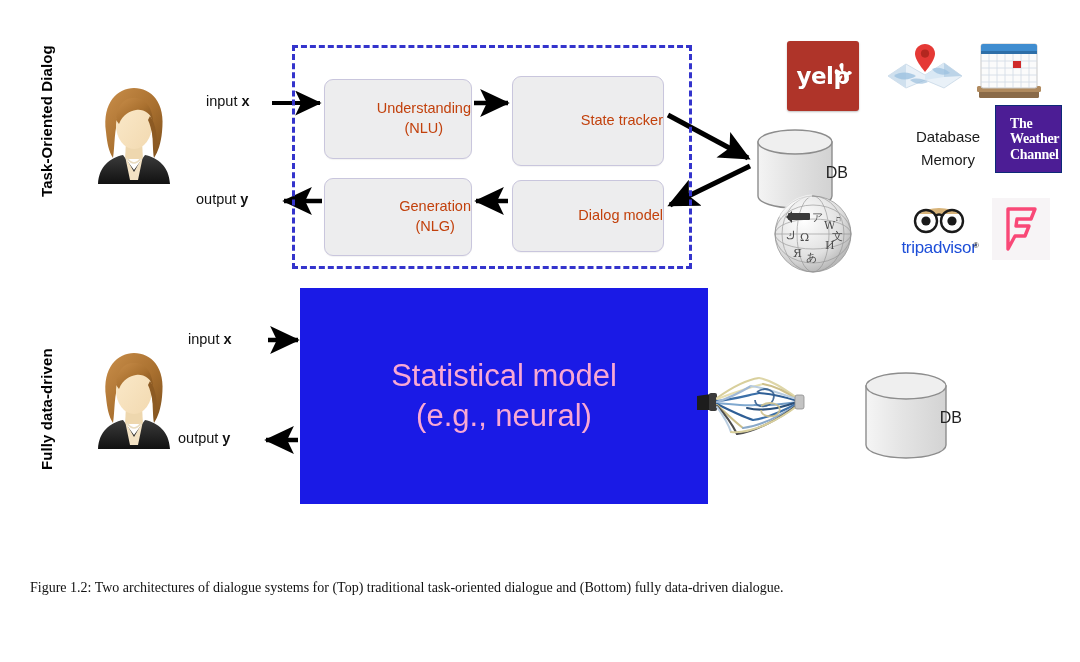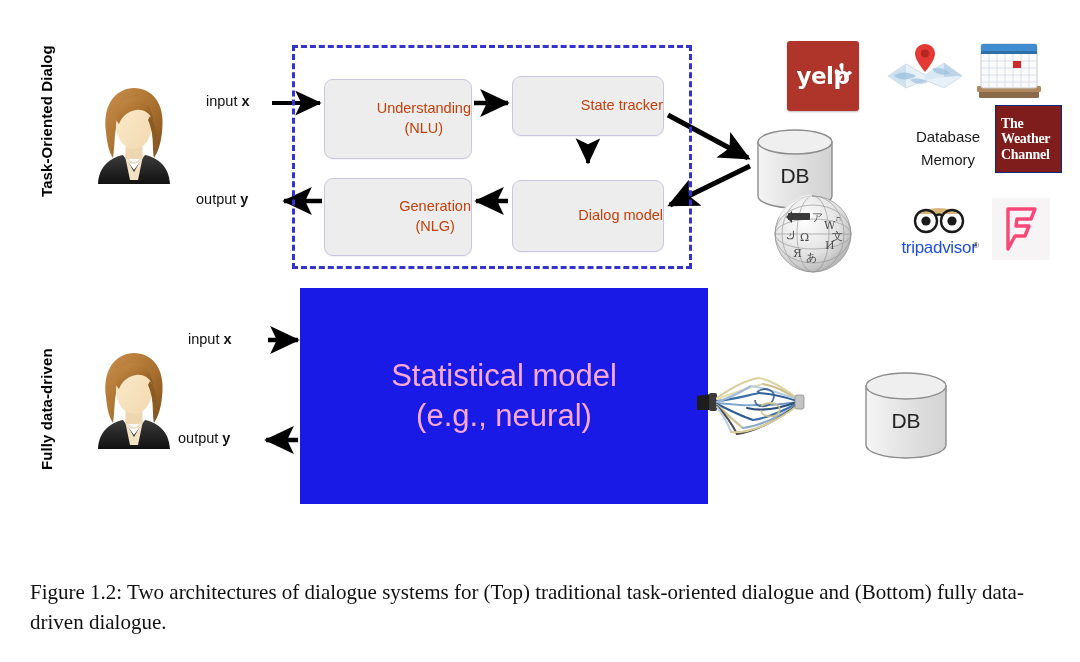--- a/index.html
+++ b/index.html
@@ -67,21 +67,21 @@
     align-items: center;
     justify-content: flex-end;
     text-align: center;
     font-size: 14.5px;
     color: #c2410c;
     line-height: 1.35;
     box-shadow: 0 1px 1px rgba(0,0,0,0.05);
     margin-top: 13px;
   }
   #box-nlu     { left: 324px; top: 66px;  width: 148px; height: 80px; }
-  #box-state   { left: 512px; top: 63px;  width: 152px; height: 60px; }
+  #box-state   { left: 512px; top: 63px;  width: 152px; height: 90px; }
   #box-policy  { left: 512px; top: 167px; width: 152px; height: 72px; }
   #box-nlg     { left: 324px; top: 165px; width: 148px; height: 78px; }
 
   
   #stat-model {
     position: absolute;
     left: 300px; top: 288px;
     width: 408px; height: 216px;
     background: #1a1ae6;
     display: flex;
@@ -91,25 +91,25 @@
     color: #f9a8d4;
     font-size: 31px;
     line-height: 1.28;
     font-weight: 400;
   }
 
   
   .db-cyl { position: absolute; }
   .db-label {
     position: absolute;
-    font-size: 21px;
+    font-size: 16px;
     color: #222;
-    text-align: center;
+    text-align: right;
     width: 100%;
-    left: 0;
+    left: 12px;
   }
 
   
   #knowledge-text {
     position: absolute;
     left: 862px; top: 126px;
     width: 172px;
     text-align: center;
     font-size: 15px;
     color: #1a1a1a;
@@ -133,24 +133,24 @@
     letter-spacing: -0.5px;
     font-family: "DejaVu Sans", sans-serif;
     text-shadow: 0 0 1px rgba(0,0,0,0.3);
   }
 
   #logo-maps { left: 886px; top: 36px; width: 78px; height: 62px; }
   #logo-calendar { left: 973px; top: 38px; width: 72px; height: 64px; }
 
   #logo-weather {
     left: 995px; top: 105px; width: 67px; height: 68px;
-    background: #7f1d1d;
+    background: #4c1d95;
     display: flex; flex-direction: column;
     align-items: flex-start; justify-content: center;
-    padding-left: 5px;
+    padding-left: 14px;
     border: 1px solid #0d2a78;
   }
   #logo-weather span {
     color: #ffffff; font-weight: bold; font-size: 14px;
     line-height: 1.08; letter-spacing: -0.3px;
     font-family: "Liberation Serif", serif;
   }
 
   #logo-wikipedia { left: 772px; top: 193px; width: 82px; height: 82px; }
 
@@ -169,21 +169,21 @@
 
   
   #cable-bundle { position: absolute; left: 697px; top: 362px; width: 140px; height: 84px; }
 
   
   #caption {
     position: absolute;
     left: 30px; top: 578px;
     width: 1022px;
     font-family: "Liberation Serif", serif;
-    font-size: 21px;
+    font-size: 14px;
     color: #111;
     line-height: 1.42;
     text-align: left;
   }
 </style>
 </head>
 <body>
 
 <div class="figure-root">
 

